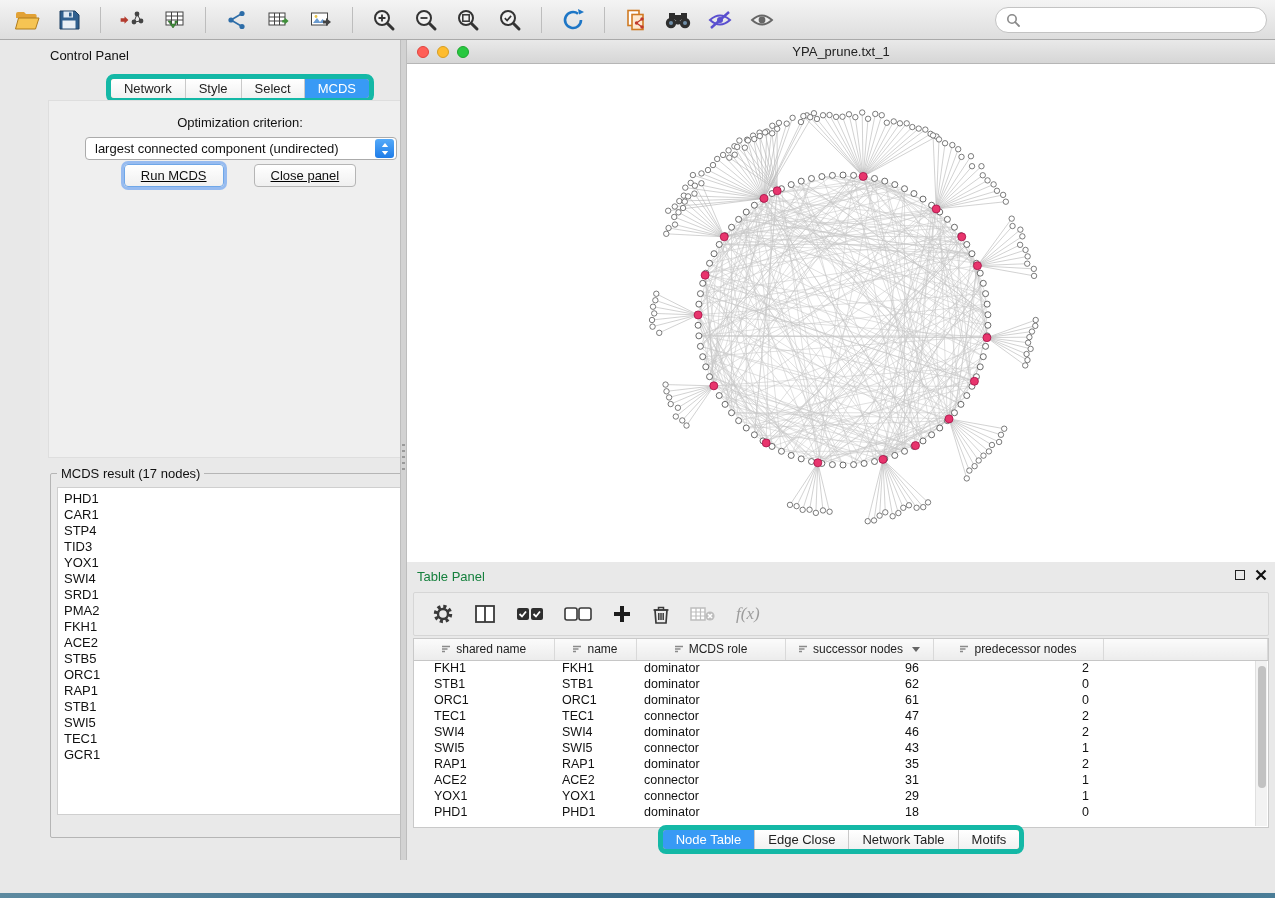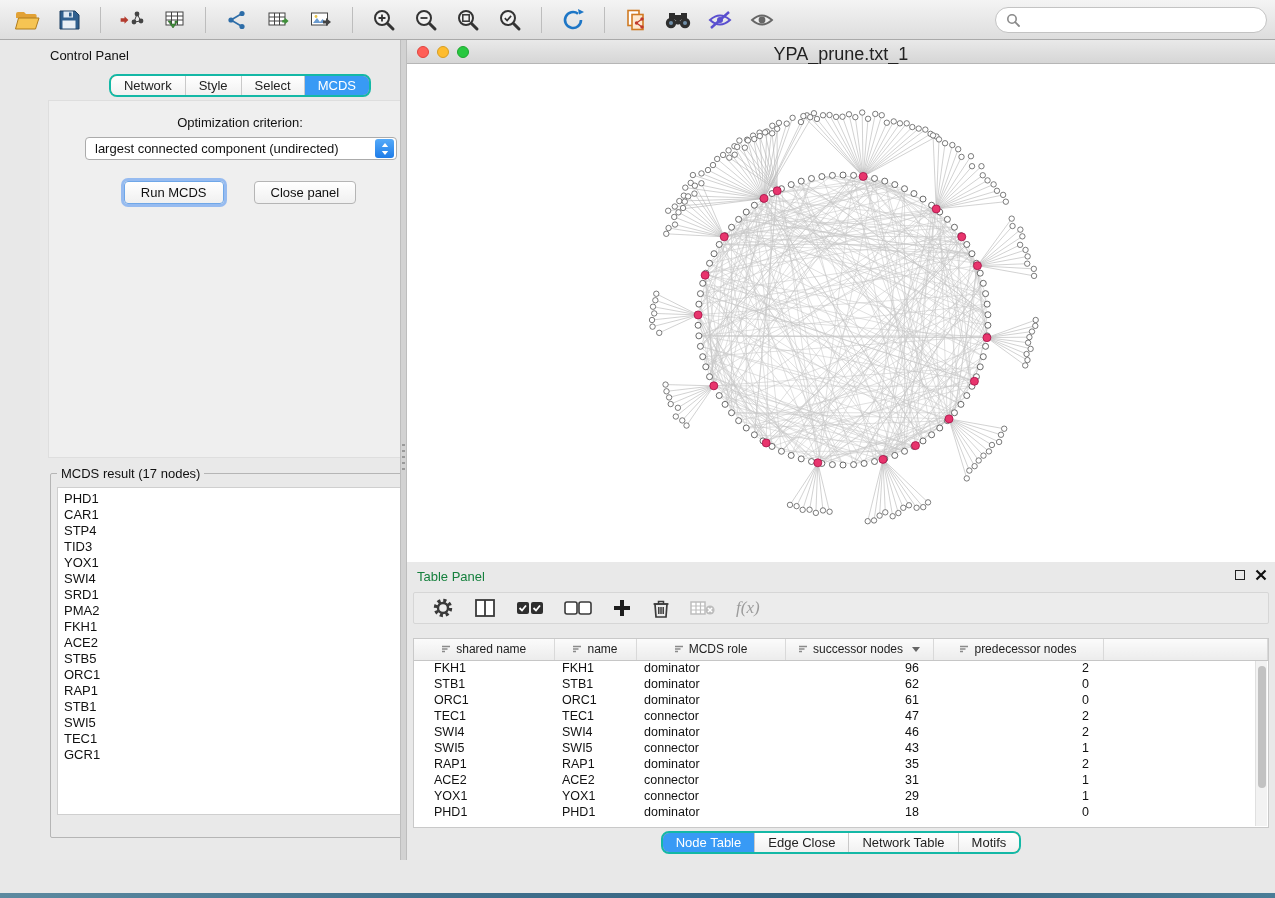--- a/index.html
+++ b/index.html
@@ -19,57 +19,57 @@
 
   
   .control-panel { position:absolute; left:0; top:40px; width:400px; height:820px; background:#e9e9e9;margin-left:40px; }
   .cp-header { position:absolute; left:0; top:0; width:100%; height:30px; }
   .cp-title { position:absolute; left:10px; top:8px; font-size:13px; color:#111; }
   .panel-icons { position:absolute; right:8px; top:7px; display:flex; gap:10px; align-items:center; }
   .float-icon { width:10px; height:10px; border:1.6px solid #222; background:transparent; }
   .close-x { width:12px; height:12px; }
 
   .cp-tabs { position:absolute; left:0; top:34px; width:100%; display:flex; justify-content:center; }
-  .seg { display:inline-flex; background:#fdba74; border:2px solid #14b8a6; border-radius:8px; overflow:hidden; }
+  .seg { display:inline-flex; background:#fdba74; border:5px solid #14b8a6; border-radius:8px; overflow:hidden; }
   .seg .tab { padding:2px 13px; font-size:13px; color:#222; background:linear-gradient(#ffffff,#f1f1f1); border-left:1px solid #c9c9c9; cursor:default; white-space:nowrap; }
   .seg .tab:first-child { border-left:none; }
   .seg .tab.active { background:#389af5; color:#fff; }
 
   .mcds-pane { position:absolute; left:8px; right:8px; top:60px; height:358px; background:#efefef; border:1px solid #dedede; }
   .opt-label { position:absolute; left:0; top:14px; width:100%; text-align:center; font-size:13px; color:#111; }
   .dropdown { position:absolute; left:36px; top:36px; width:312px; height:23px; background:#fff; border:1px solid #ababab; border-radius:4px;
     display:flex; align-items:center; padding-left:9px; font-size:13px; color:#111; }
   .stepper { margin-left:auto; margin-right:2px; width:19px; height:19px; border-radius:3px;
     background:linear-gradient(#55aaf9,#1e7ce8); display:flex; align-items:center; justify-content:center; }
-  .btn-row { position:absolute; left:0; top:80px; width:100%; display:flex; justify-content:center; gap:30px; }
+  .btn-row { position:absolute; left:0; top:63px; width:100%; display:flex; justify-content:center; gap:30px;text-decoration:underline; }
   .pbtn { font-family:"Liberation Sans",sans-serif; font-size:13px; color:#111; height:23px; padding:0 16px;
     background:linear-gradient(#ffffff,#f0f0f0); border:1px solid #b5b5b5; border-radius:4px; cursor:default; }
   .pbtn.focus-ring { box-shadow:0 0 0 3px rgba(77,144,240,.55); border-color:#6fa7e8; }
 
   .mcds-fieldset { position:absolute; left:10px; top:426px; width:376px; height:372px; border:1px solid #b5b5b5; border-radius:2px; background:#e9e9e9; }
   .mcds-fieldset legend { font-size:13px; color:#111; margin-left:6px; padding:0 4px; }
   .mcds-list { position:absolute; left:6px; right:6px; top:6px; bottom:6px; background:#fff; border:1px solid #cfcfcf; overflow:hidden; padding:3px 0 0 6px; }
   .mcds-item { font-size:13px; line-height:16px; color:#111; }
 
   
   .v-splitter { position:absolute; left:400px; top:40px; width:7px; height:820px; background:#d2d2d2; border-left:1px solid #bdbdbd; border-right:1px solid #bdbdbd; }
   .v-splitter .grip { position:absolute; left:1px; top:404px; width:3px; height:26px; background:repeating-linear-gradient(#9a9a9a 0 2px, transparent 2px 6px); }
 
   
   .net-window { position:absolute; left:407px; top:40px; width:868px; height:522px; background:#fff; border-bottom:1px solid #aaa; }
   .net-titlebar { position:absolute; left:0; top:0; width:100%; height:24px; background:linear-gradient(#e9e9e9,#d6d6d6); border-bottom:1px solid #b6b6b6; }
   .traffic { position:absolute; left:10px; top:6px; display:flex; gap:8px; }
   .tl { width:12px; height:12px; border-radius:50%; }
-  .net-title { position:absolute; left:0; top:4px; width:100%; text-align:center; font-size:18px; color:#222; }
+  .net-title { position:absolute; left:0; top:4px; width:100%; text-align:center; font-size:13px; color:#222; }
   .net-canvas { position:absolute; left:0; top:24px; width:868px; height:498px; background:#fff; }
 
   
   .table-panel { position:absolute; left:407px; top:562px; width:868px; height:298px; background:#e9e9e9; }
   .tp-title { position:absolute; left:10px; top:7px; font-size:13px; color:#15803d; }
-  .tp-toolbar { position:absolute; left:6px; right:6px; top:30px; height:32px; background:#ececec; border:1px solid #d6d6d6; border-radius:2px;
+  .tp-toolbar { position:absolute; left:6px; right:6px; top:30px; height:44px; background:#ececec; border:1px solid #d6d6d6; border-radius:2px;
     display:flex; align-items:center; gap:20px; padding:0 18px; }
   .ttbtn { border:none; background:transparent; display:flex; align-items:center; justify-content:center; height:34px; cursor:default; }
   .fx { font-family:"Liberation Serif", serif; font-style:italic; font-size:17px; color:#9c9c9c; }
 
   .tbl-wrap { position:absolute; left:6px; right:6px; top:76px; height:190px; background:#fff; border:1px solid #c9c9c9; overflow:hidden; }
   table.node-table { border-collapse:collapse; width:100%; table-layout:fixed; }
   .node-table th { height:21px; font-size:12px; font-weight:normal; color:#222;
     background:linear-gradient(#fbfbfb,#ececec); border-right:1px solid #d9d9d9; border-bottom:1px solid #c6c6c6; padding:0 4px; }
   .th-inner { display:flex; align-items:center; justify-content:center; gap:5px; }
   .node-table td { font-size:12.5px; color:#111; height:16px; padding:0 8px; white-space:nowrap; overflow:hidden; }

